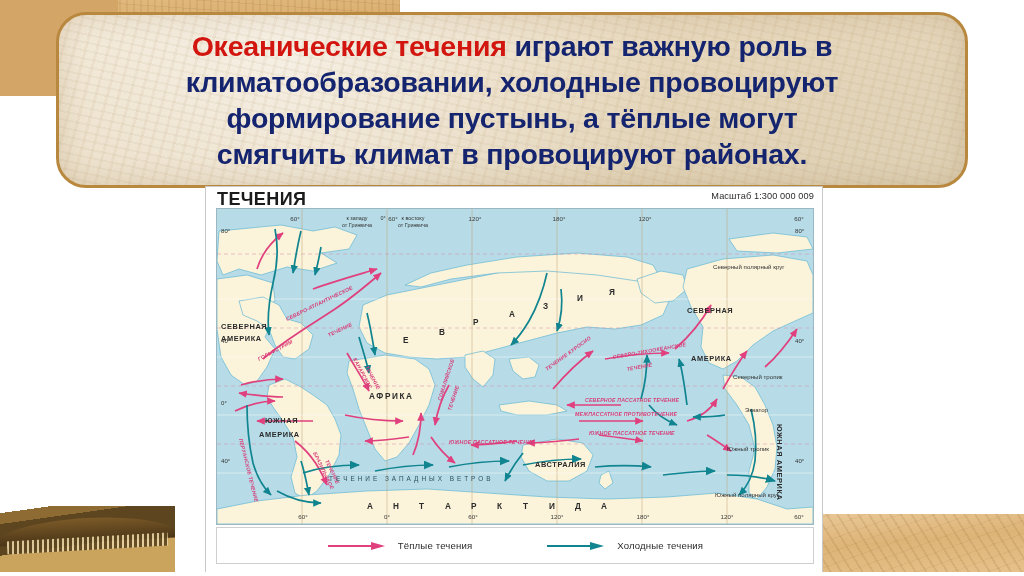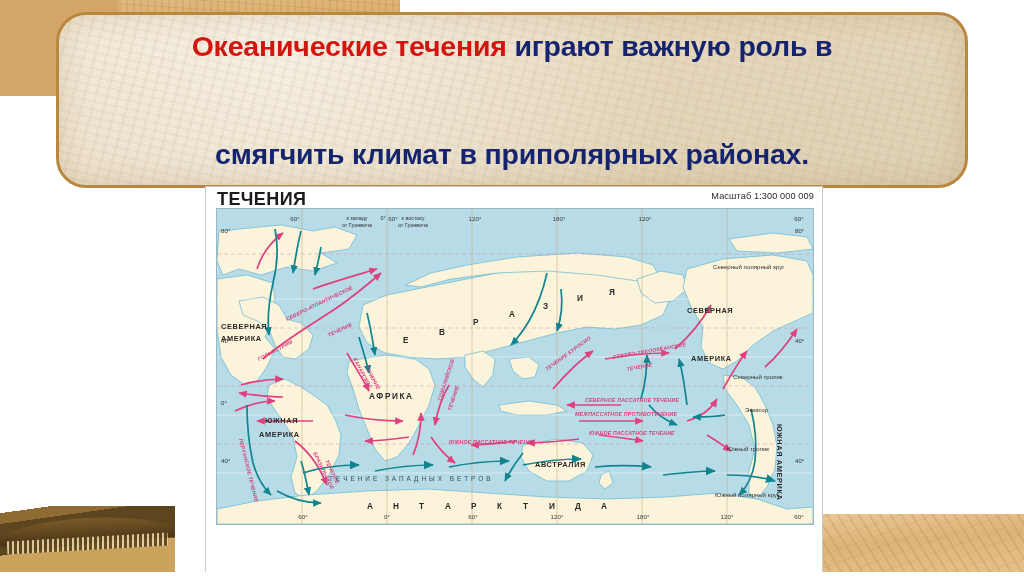--- a/index.html
+++ b/index.html
@@ -128,23 +128,23 @@
   <div class="deco" id="deco-top-left2"></div>
   <div class="deco" id="deco-bottom-right"></div>
   <div class="deco" id="deco-compass">
     <div class="rim"></div>
     <div class="ticks"></div>
   </div>
 
   <div id="title-banner">
     <div id="title-text">
       <span class="hl">Океанические течения</span><span> играют важную роль в</span><br>
-      <br>
-      <br>
-      <span>смягчить климат в приполярных районах.</span>
+      <span>климатообразовании, холодные провоцируют</span><br>
+      <span>формирование пустынь, а тёплые могут</span><br>
+      <span>смягчить климат в провоцируют районах.</span>
     </div>
   </div>
 
   <div id="map-card">
 
     <div id="map-head">
       <div id="map-title">ТЕЧЕНИЯ</div>
       <div id="map-scale">Масштаб 1:300 000 009</div>
     </div>
 
@@ -362,14 +362,30 @@
           <text class="cur-warm" x="358" y="207">МЕЖПАССАТНОЕ ПРОТИВОТЕЧЕНИЕ</text>
           <text class="cur-warm" x="372" y="226">ЮЖНОЕ ПАССАТНОЕ ТЕЧЕНИЕ</text>
 
           <text class="cur-cold" x="22" y="230" transform="rotate(76 22 230)">ПЕРУАНСКОЕ ТЕЧЕНИЕ</text>
 
           <text class="wind-lbl" x="112" y="272">ТЕЧЕНИЕ ЗАПАДНЫХ ВЕТРОВ</text>
         </g>
       </svg>
     </div>
 
+    <div id="map-legend">
+      <div class="legend-item">
+        <svg class="legend-arrow" width="62" height="12" viewBox="0 0 62 12">
+          <line x1="1" y1="6" x2="46" y2="6" stroke="#e0407d" stroke-width="2"></line>
+          <path d="M44,2 L58,6 L44,10 Z" fill="#e0407d"></path>
+        </svg>
+        <span class="legend-label">Тёплые течения</span>
+      </div>
+      <div class="legend-item">
+        <svg class="legend-arrow" width="62" height="12" viewBox="0 0 62 12">
+          <line x1="1" y1="6" x2="46" y2="6" stroke="#10848f" stroke-width="2"></line>
+          <path d="M44,2 L58,6 L44,10 Z" fill="#10848f"></path>
+        </svg>
+        <span class="legend-label">Холодные течения</span>
+      </div>
+    </div>
   </div>
 </div>
 
 </body></html>

